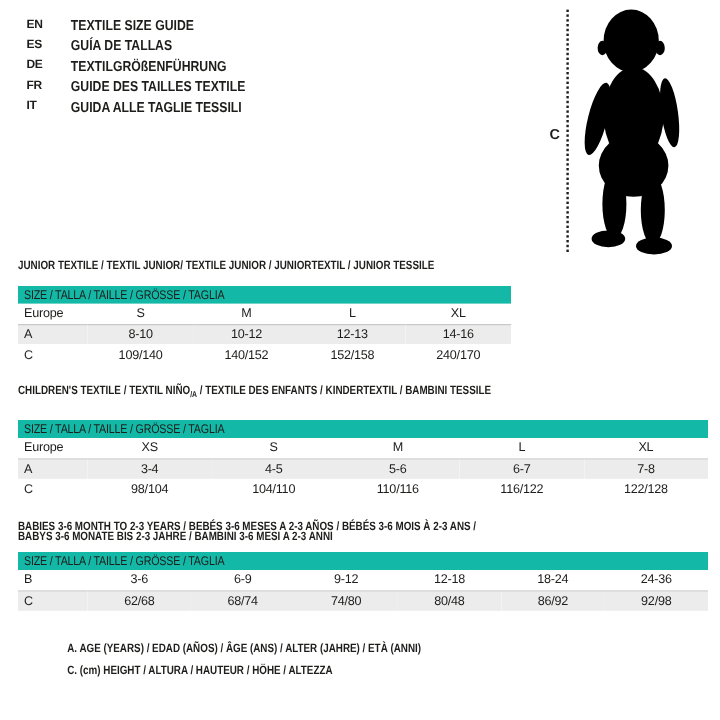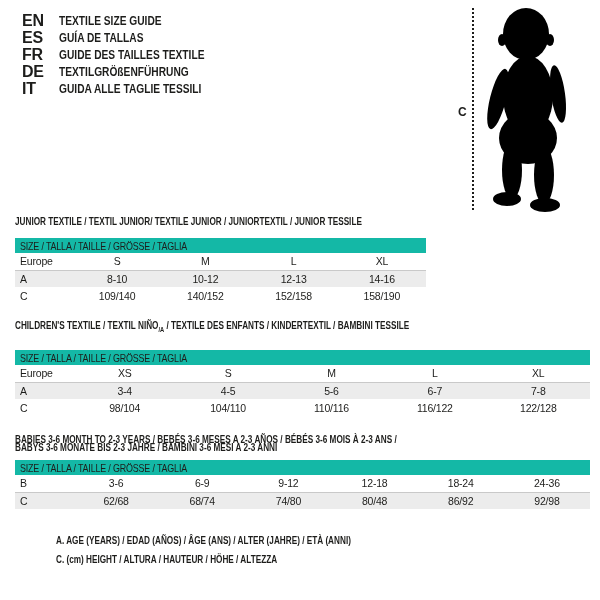--- a/index.html
+++ b/index.html
@@ -7,21 +7,21 @@
     position:relative;width:600px;height:600px;background:#ffffff;
     font-family:"Liberation Sans","DejaVu Sans",sans-serif;
     color:#1d1d1b;overflow:hidden;
   }
   .condensed{display:inline-block;transform:scaleX(0.82);transform-origin:0 50%;white-space:nowrap;}
   .condensed85{display:inline-block;transform:scaleX(0.85);transform-origin:0 50%;white-space:nowrap;}
 
   
   .lang-block{position:absolute;top:12px;left:22px;}
   .lang-row{display:flex;height:17px;align-items:center;}
-  .lang-code{width:37px;font-size:16px;font-weight:bold;letter-spacing:-0.2px;}
+  .lang-code{width:37px;font-size:10px;font-weight:bold;letter-spacing:-0.2px;}
   .lang-label{font-size:12px;font-weight:bold;}
 
   
   .measure-line{position:absolute;left:472px;top:8px;height:202px;width:0;border-left:2px dotted #1d1d1b;}
   .measure-label{position:absolute;left:458px;top:105px;font-size:12px;font-weight:bold;}
   .baby-svg{position:absolute;left:482px;top:4px;}
 
   
   .sec-title{position:absolute;left:15px;font-size:10px;font-weight:bold;white-space:nowrap;}
   .sec-title sub{font-size:7px;}
@@ -48,26 +48,26 @@
   <div class="lang-block">
     <div class="lang-row">
       <span class="lang-code">EN</span>
       <span class="lang-label"><span class="condensed85">TEXTILE SIZE GUIDE</span></span>
     </div>
     <div class="lang-row">
       <span class="lang-code">ES</span>
       <span class="lang-label"><span class="condensed85">GUÍA DE TALLAS</span></span>
     </div>
     <div class="lang-row">
+      <span class="lang-code">DE</span>
+      <span class="lang-label"><span class="condensed85">TEXTILGRÖßENFÜHRUNG</span></span>
+    </div>
+    <div class="lang-row">
       <span class="lang-code">FR</span>
       <span class="lang-label"><span class="condensed85">GUIDE DES TAILLES TEXTILE</span></span>
-    </div>
-    <div class="lang-row">
-      <span class="lang-code">DE</span>
-      <span class="lang-label"><span class="condensed85">TEXTILGRÖßENFÜHRUNG</span></span>
     </div>
     <div class="lang-row">
       <span class="lang-code">IT</span>
       <span class="lang-label"><span class="condensed85">GUIDA ALLE TAGLIE TESSILI</span></span>
     </div>
   </div>
 
   <span class="measure-label">C</span>
   <div class="measure-line"></div>
   <svg class="baby-svg" width="90" height="210" viewBox="0 0 90 210" aria-hidden="true">
@@ -113,21 +113,21 @@
       <td>8-10</td>
       <td>10-12</td>
       <td>12-13</td>
       <td>14-16</td>
     </tr>
     <tr class="row">
       <td class="lbl">C</td>
       <td>109/140</td>
       <td>140/152</td>
       <td>152/158</td>
-      <td>158/190</td>
+      <td>240/170</td>
     </tr>
   </tbody>
     </table>
 
   <div class="sec-title" style="top:320px">
     <span class="condensed"><span>CHILDREN'S TEXTILE / TEXTIL NIÑO</span><sub>/A</sub><span> / TEXTILE DES ENFANTS / KINDERTEXTIL / BAMBINI TESSILE</span></span>
   </div>
   <table class="size-table" style="top:350px;width:575px">
     <colgroup>
         <col style="width:58px">

